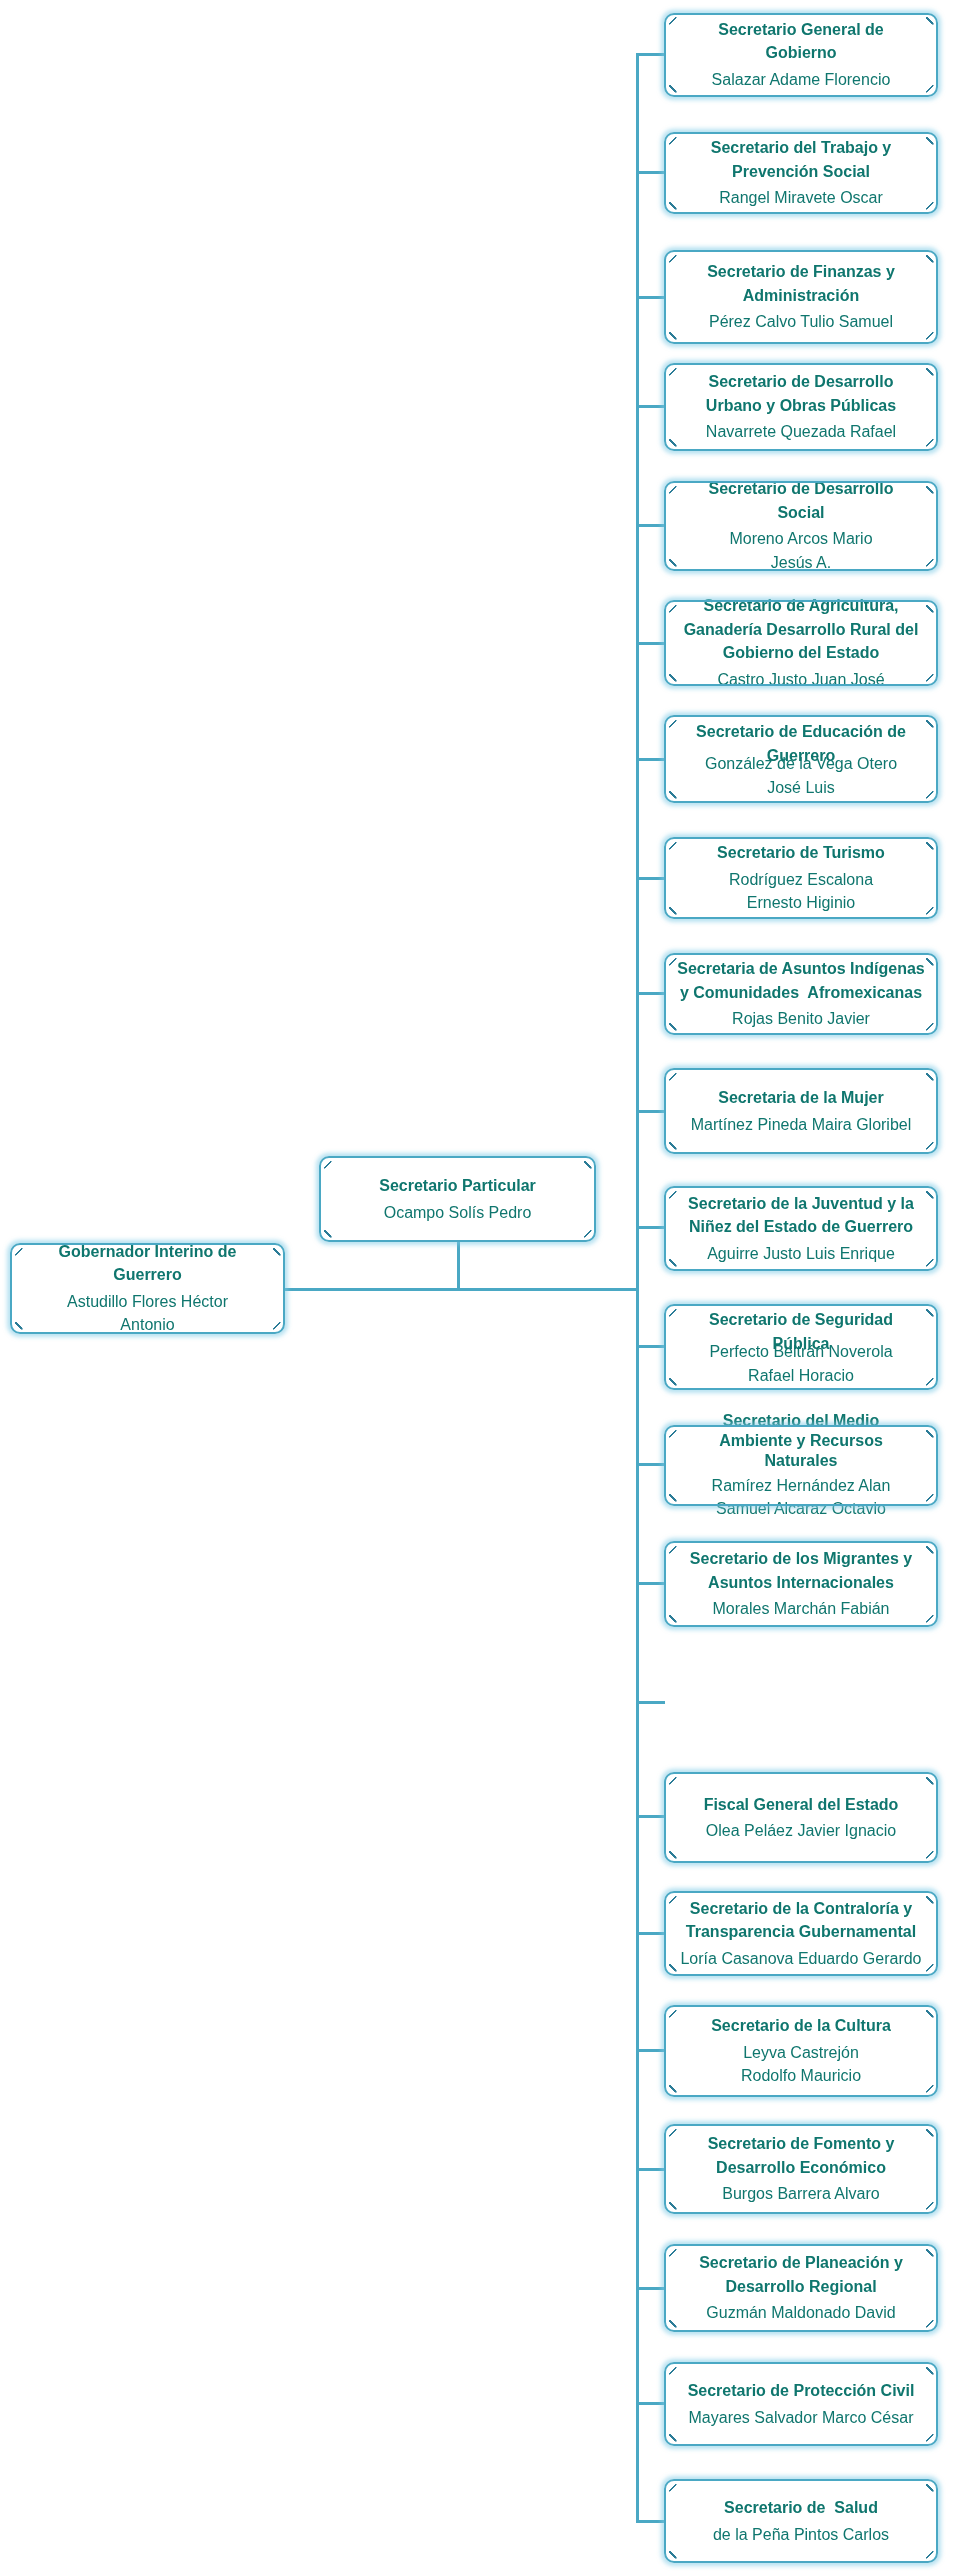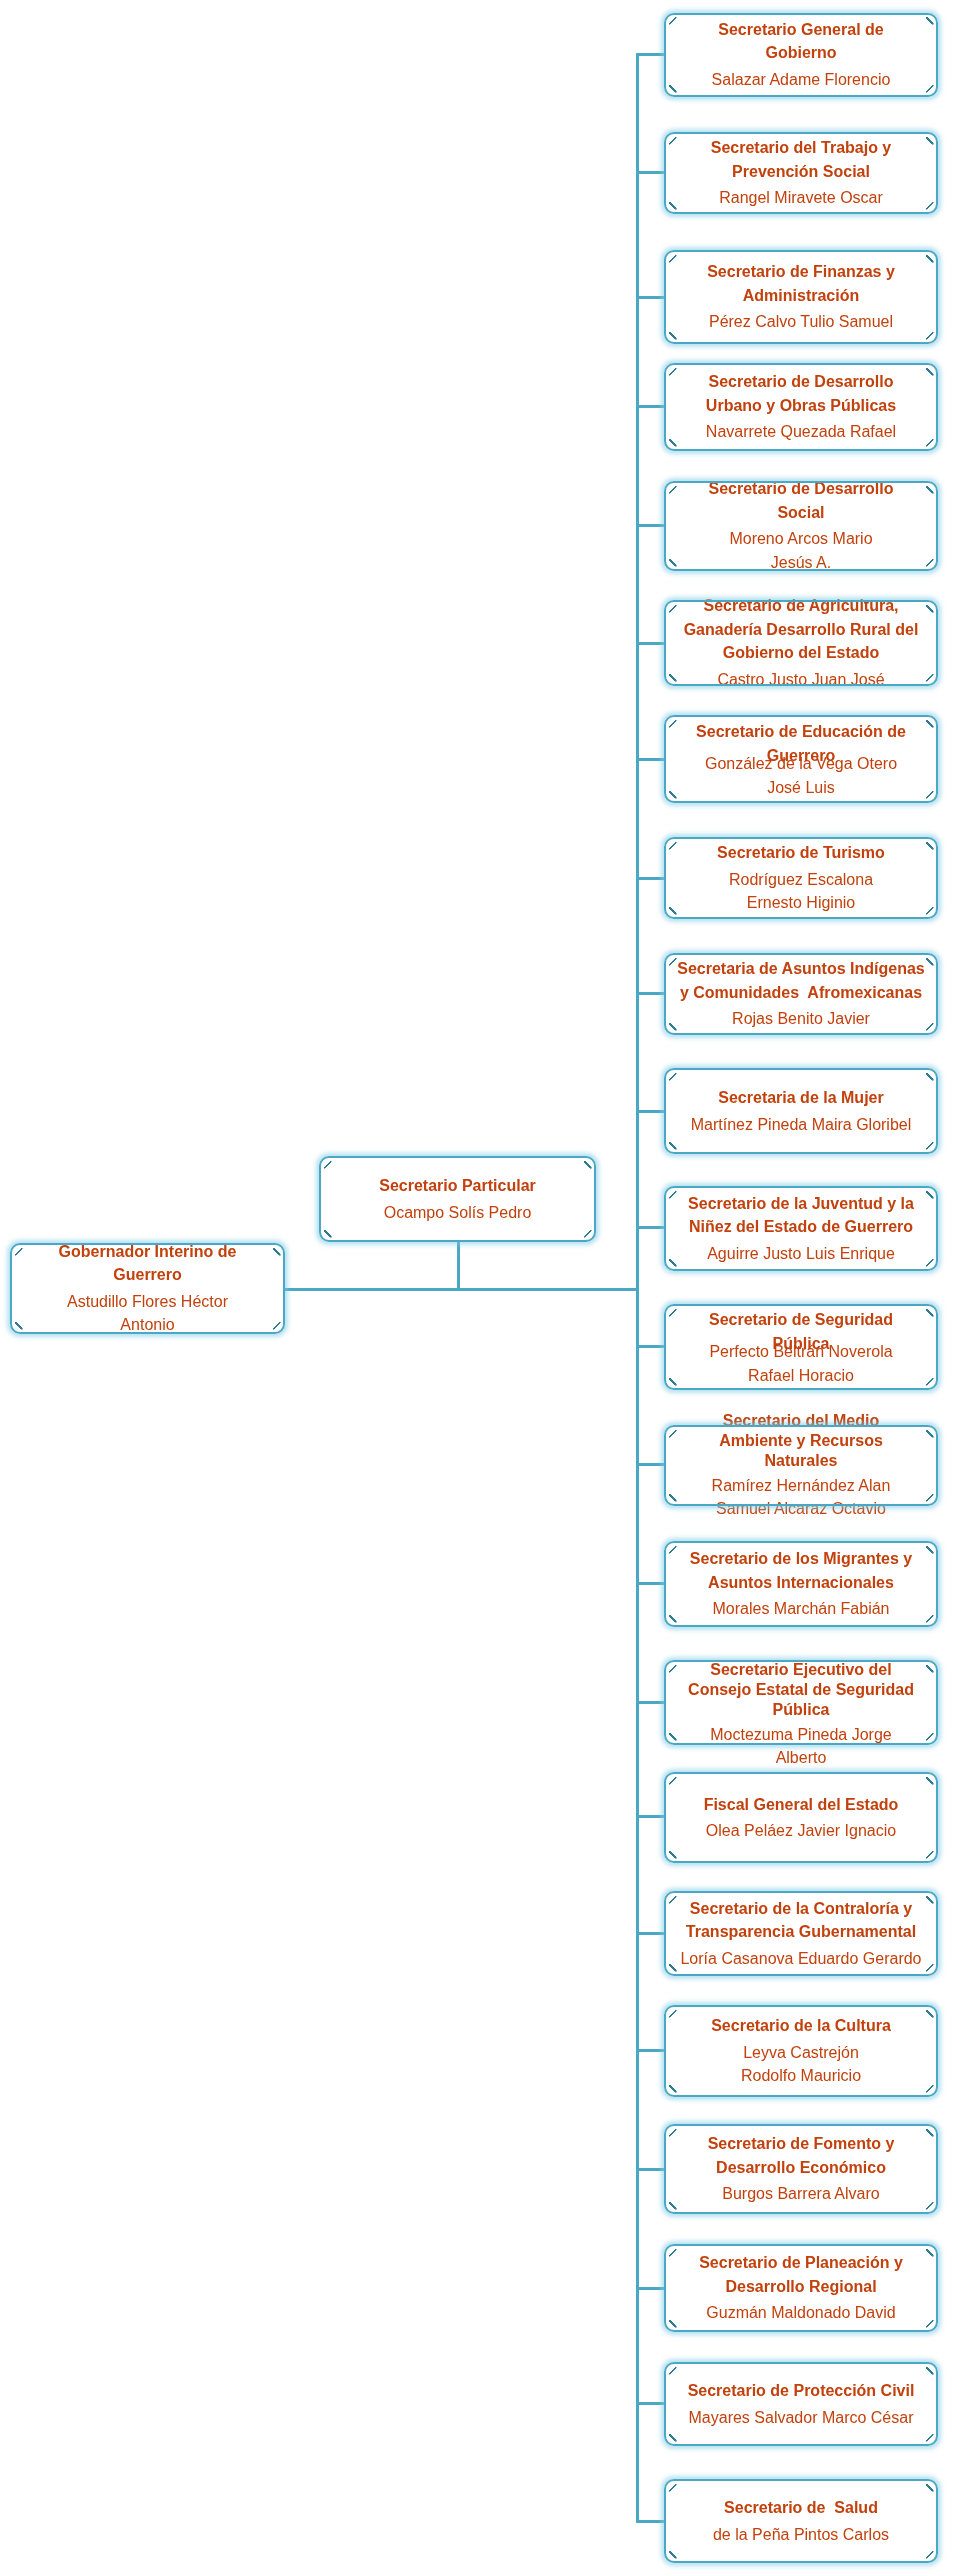--- a/index.html
+++ b/index.html
@@ -51,21 +51,21 @@
       linear-gradient(45deg,  transparent 43%, var(--tick,#2B7C97) 43%, var(--tick,#2B7C97) 57%, transparent 57%) no-repeat calc(100% - 2.5px) 2.5px / 7.6px 7.6px,
       linear-gradient(45deg,  transparent 43%, var(--tick,#2B7C97) 43%, var(--tick,#2B7C97) 57%, transparent 57%) no-repeat 2.5px calc(100% - 2.5px) / 7.6px 7.6px,
       linear-gradient(135deg, transparent 43%, var(--tick,#2B7C97) 43%, var(--tick,#2B7C97) 57%, transparent 57%) no-repeat calc(100% - 2.5px) calc(100% - 2.5px) / 7.6px 7.6px;
     z-index:2;
     pointer-events:none;
   }
 </style>
 </head>
 <body>
 
-<div id="canvas" style="--border: #4AA8C4; --line: #4AA8C4; --tick: #2B7C97; color: #c2410c; background: rgb(255, 255, 255);">
+<div id="canvas" style="--border: #4AA8C4; --line: #4AA8C4; --tick: #2B7C97; color: #0f766e; background: rgb(255, 255, 255);">
     <div class="connector" style="left: 636px; top: 53px; width: 3.4px; height: 2470px;"></div>
     <div class="connector" style="left: 636px; top: 53px; width: 28.5px; height: 3.4px;"></div>
     <div class="connector" style="left: 636px; top: 171px; width: 28.5px; height: 3.4px;"></div>
     <div class="connector" style="left: 636px; top: 296px; width: 28.5px; height: 3.4px;"></div>
     <div class="connector" style="left: 636px; top: 405px; width: 28.5px; height: 3.4px;"></div>
     <div class="connector" style="left: 636px; top: 524px; width: 28.5px; height: 3.4px;"></div>
     <div class="connector" style="left: 636px; top: 642px; width: 28.5px; height: 3.4px;"></div>
     <div class="connector" style="left: 636px; top: 758px; width: 28.5px; height: 3.4px;"></div>
     <div class="connector" style="left: 636px; top: 877px; width: 28.5px; height: 3.4px;"></div>
     <div class="connector" style="left: 636px; top: 992px; width: 28.5px; height: 3.4px;"></div>
@@ -274,34 +274,20 @@
         <div class="box-title">
           <div class="line">Secretario de los Migrantes y</div>
           <div class="line">Asuntos Internacionales</div>
         </div>
         <div class="box-name">
           <div class="line">Morales Marchán Fabián</div>
         </div>
       </div>
       <div class="box-frame"></div>
     </div>
-    <div class="org-box tight shifted" style="left: 664px; top: 1660px; width: 274px; height: 85px;">
-      <div class="box-content">
-        <div class="box-title">
-          <div class="line">Secretario Ejecutivo del</div>
-          <div class="line">Consejo Estatal de Seguridad</div>
-          <div class="line">Pública</div>
-        </div>
-        <div class="box-name">
-          <div class="line">Moctezuma Pineda Jorge</div>
-          <div class="line">Alberto</div>
-        </div>
-      </div>
-      <div class="box-frame"></div>
-    </div>
     <div class="org-box" style="left: 664px; top: 1772px; width: 274px; height: 91px;">
       <div class="box-content">
         <div class="box-title">
           <div class="line">Fiscal General del Estado</div>
         </div>
         <div class="box-name">
           <div class="line">Olea Peláez Javier Ignacio</div>
         </div>
       </div>
       <div class="box-frame"></div>

